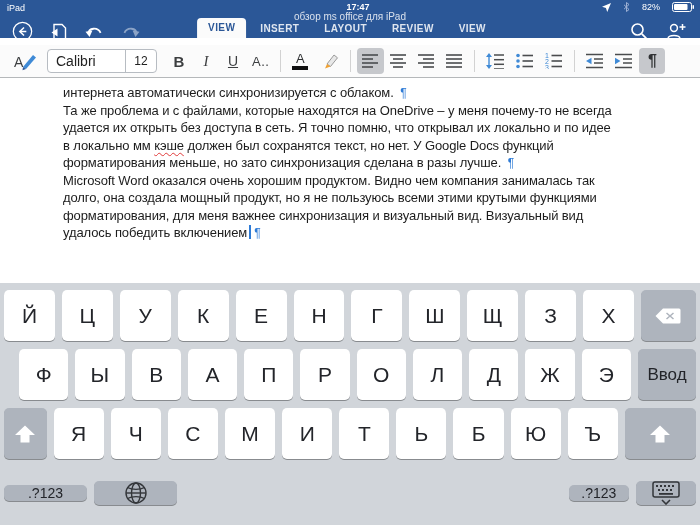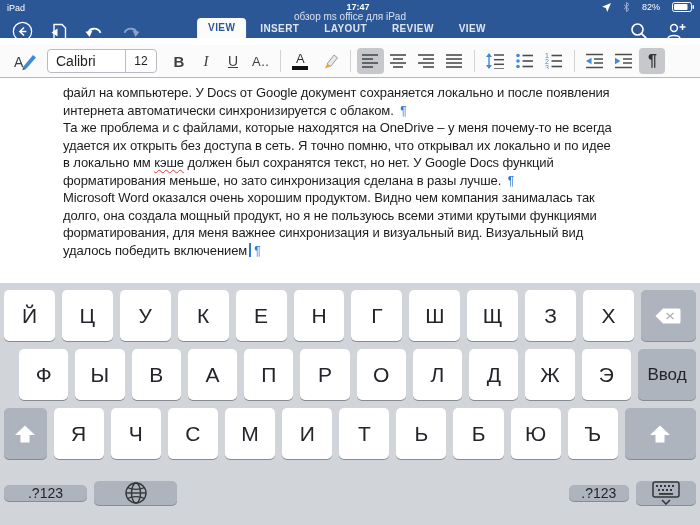--- a/index.html
+++ b/index.html
@@ -291,21 +291,20 @@
           <line x1="0" y1="14.5" x2="17" y2="14.5"></line>
         </g>
         <polygon points="5.5,8 0,4.7 0,11.3" fill="#3f8ad6"></polygon>
       </svg>
   </span>
   <span class="tb-btn selected lbl-pilcrow">¶</span>
 </div>
 
 <div class="document">
   <div class="doc-text">
-      <div class="doc-line"><span>файл на компьютере. У Docs от Google документ сохраняется локально и после появления</span></div>
       <div class="doc-line"><span>интернета автоматически синхронизируется с облаком. </span><span class="pilcrow">¶</span></div>
       <div class="doc-line"><span>Та же проблема и с файлами, которые находятся на OneDrive – у меня почему-то не всегда</span></div>
       <div class="doc-line"><span>удается их открыть без доступа в сеть. Я точно помню, что открывал их локально и по идее</span></div>
       <div class="doc-line"><span>в локально мм </span><span class="misspelled">кэше</span><span> должен был сохранятся текст, но нет. У Google Docs функций</span></div>
       <div class="doc-line"><span>форматирования меньше, но зато синхронизация сделана в разы лучше. </span><span class="pilcrow">¶</span></div>
       <div class="doc-line"><span>Microsoft Word оказался очень хорошим продуктом. Видно чем компания занималась так</span></div>
       <div class="doc-line"><span>долго, она создала мощный продукт, но я не пользуюсь всеми этими крутыми функциями</span></div>
       <div class="doc-line"><span>форматирования, для меня важнее синхронизация и визуальный вид. Визуальный вид</span></div>
       <div class="doc-line"><span>удалось победить включением</span><span class="caret"></span><span class="pilcrow">¶</span></div>
     </div>

